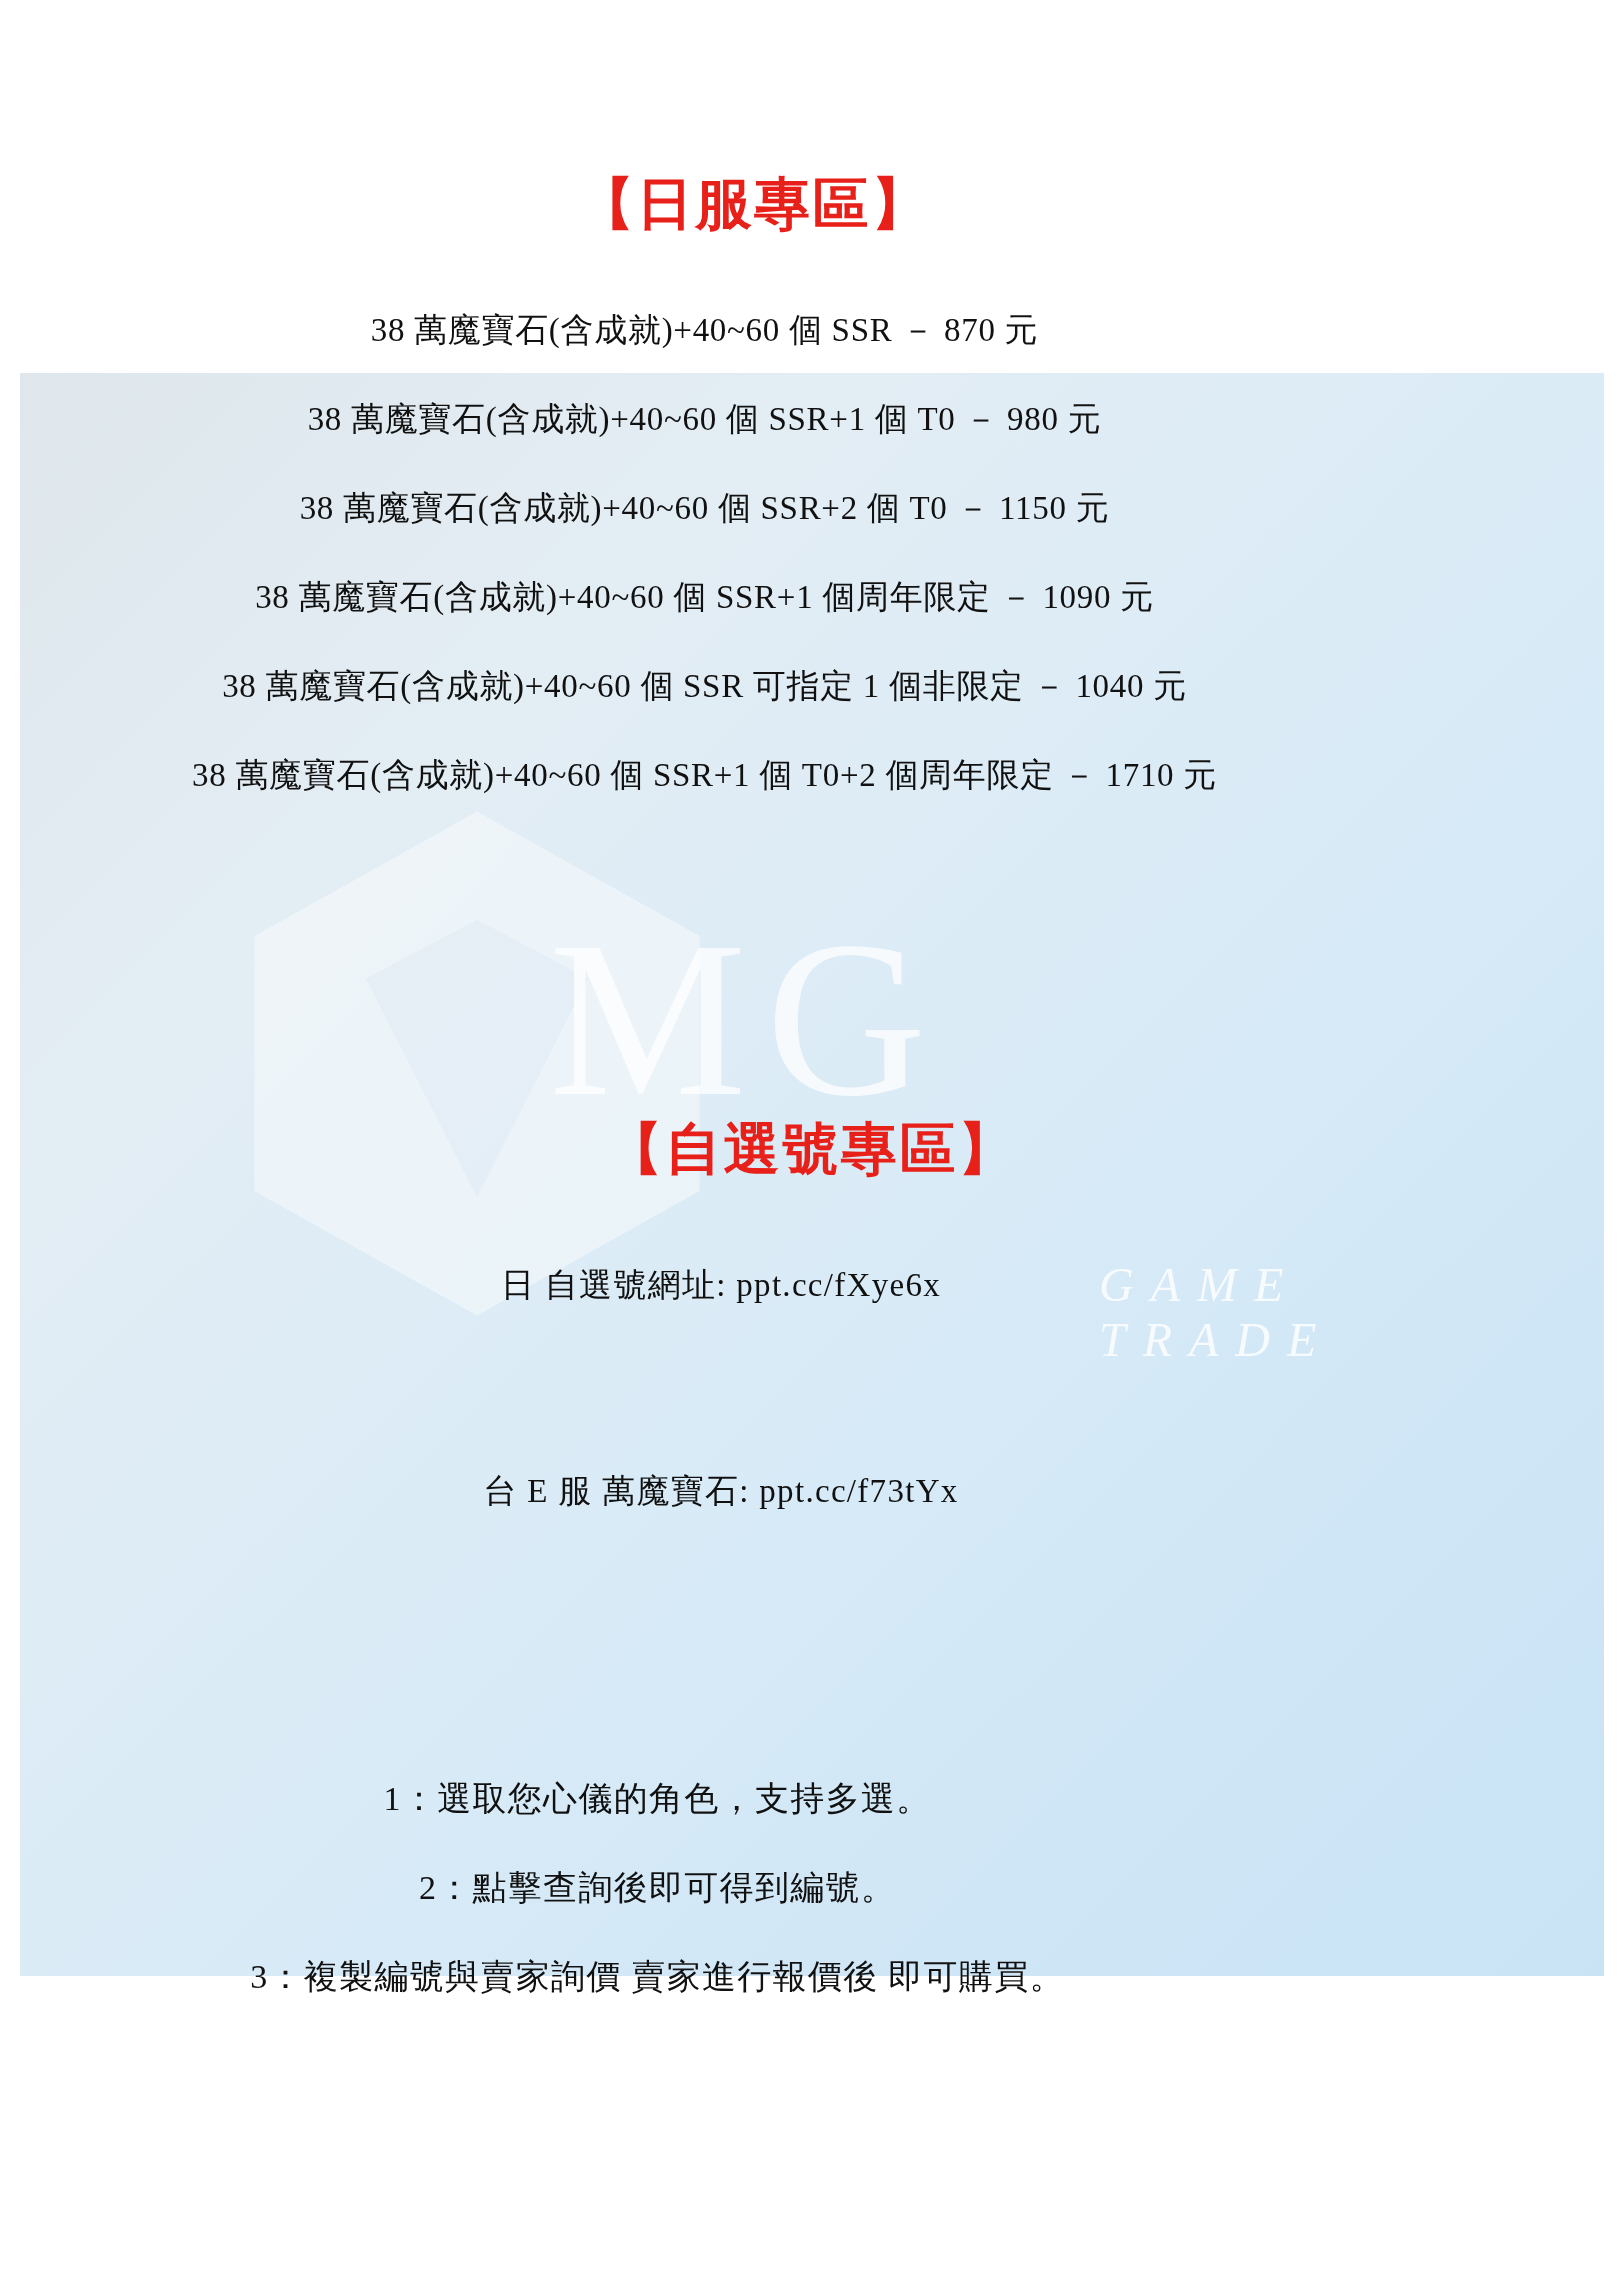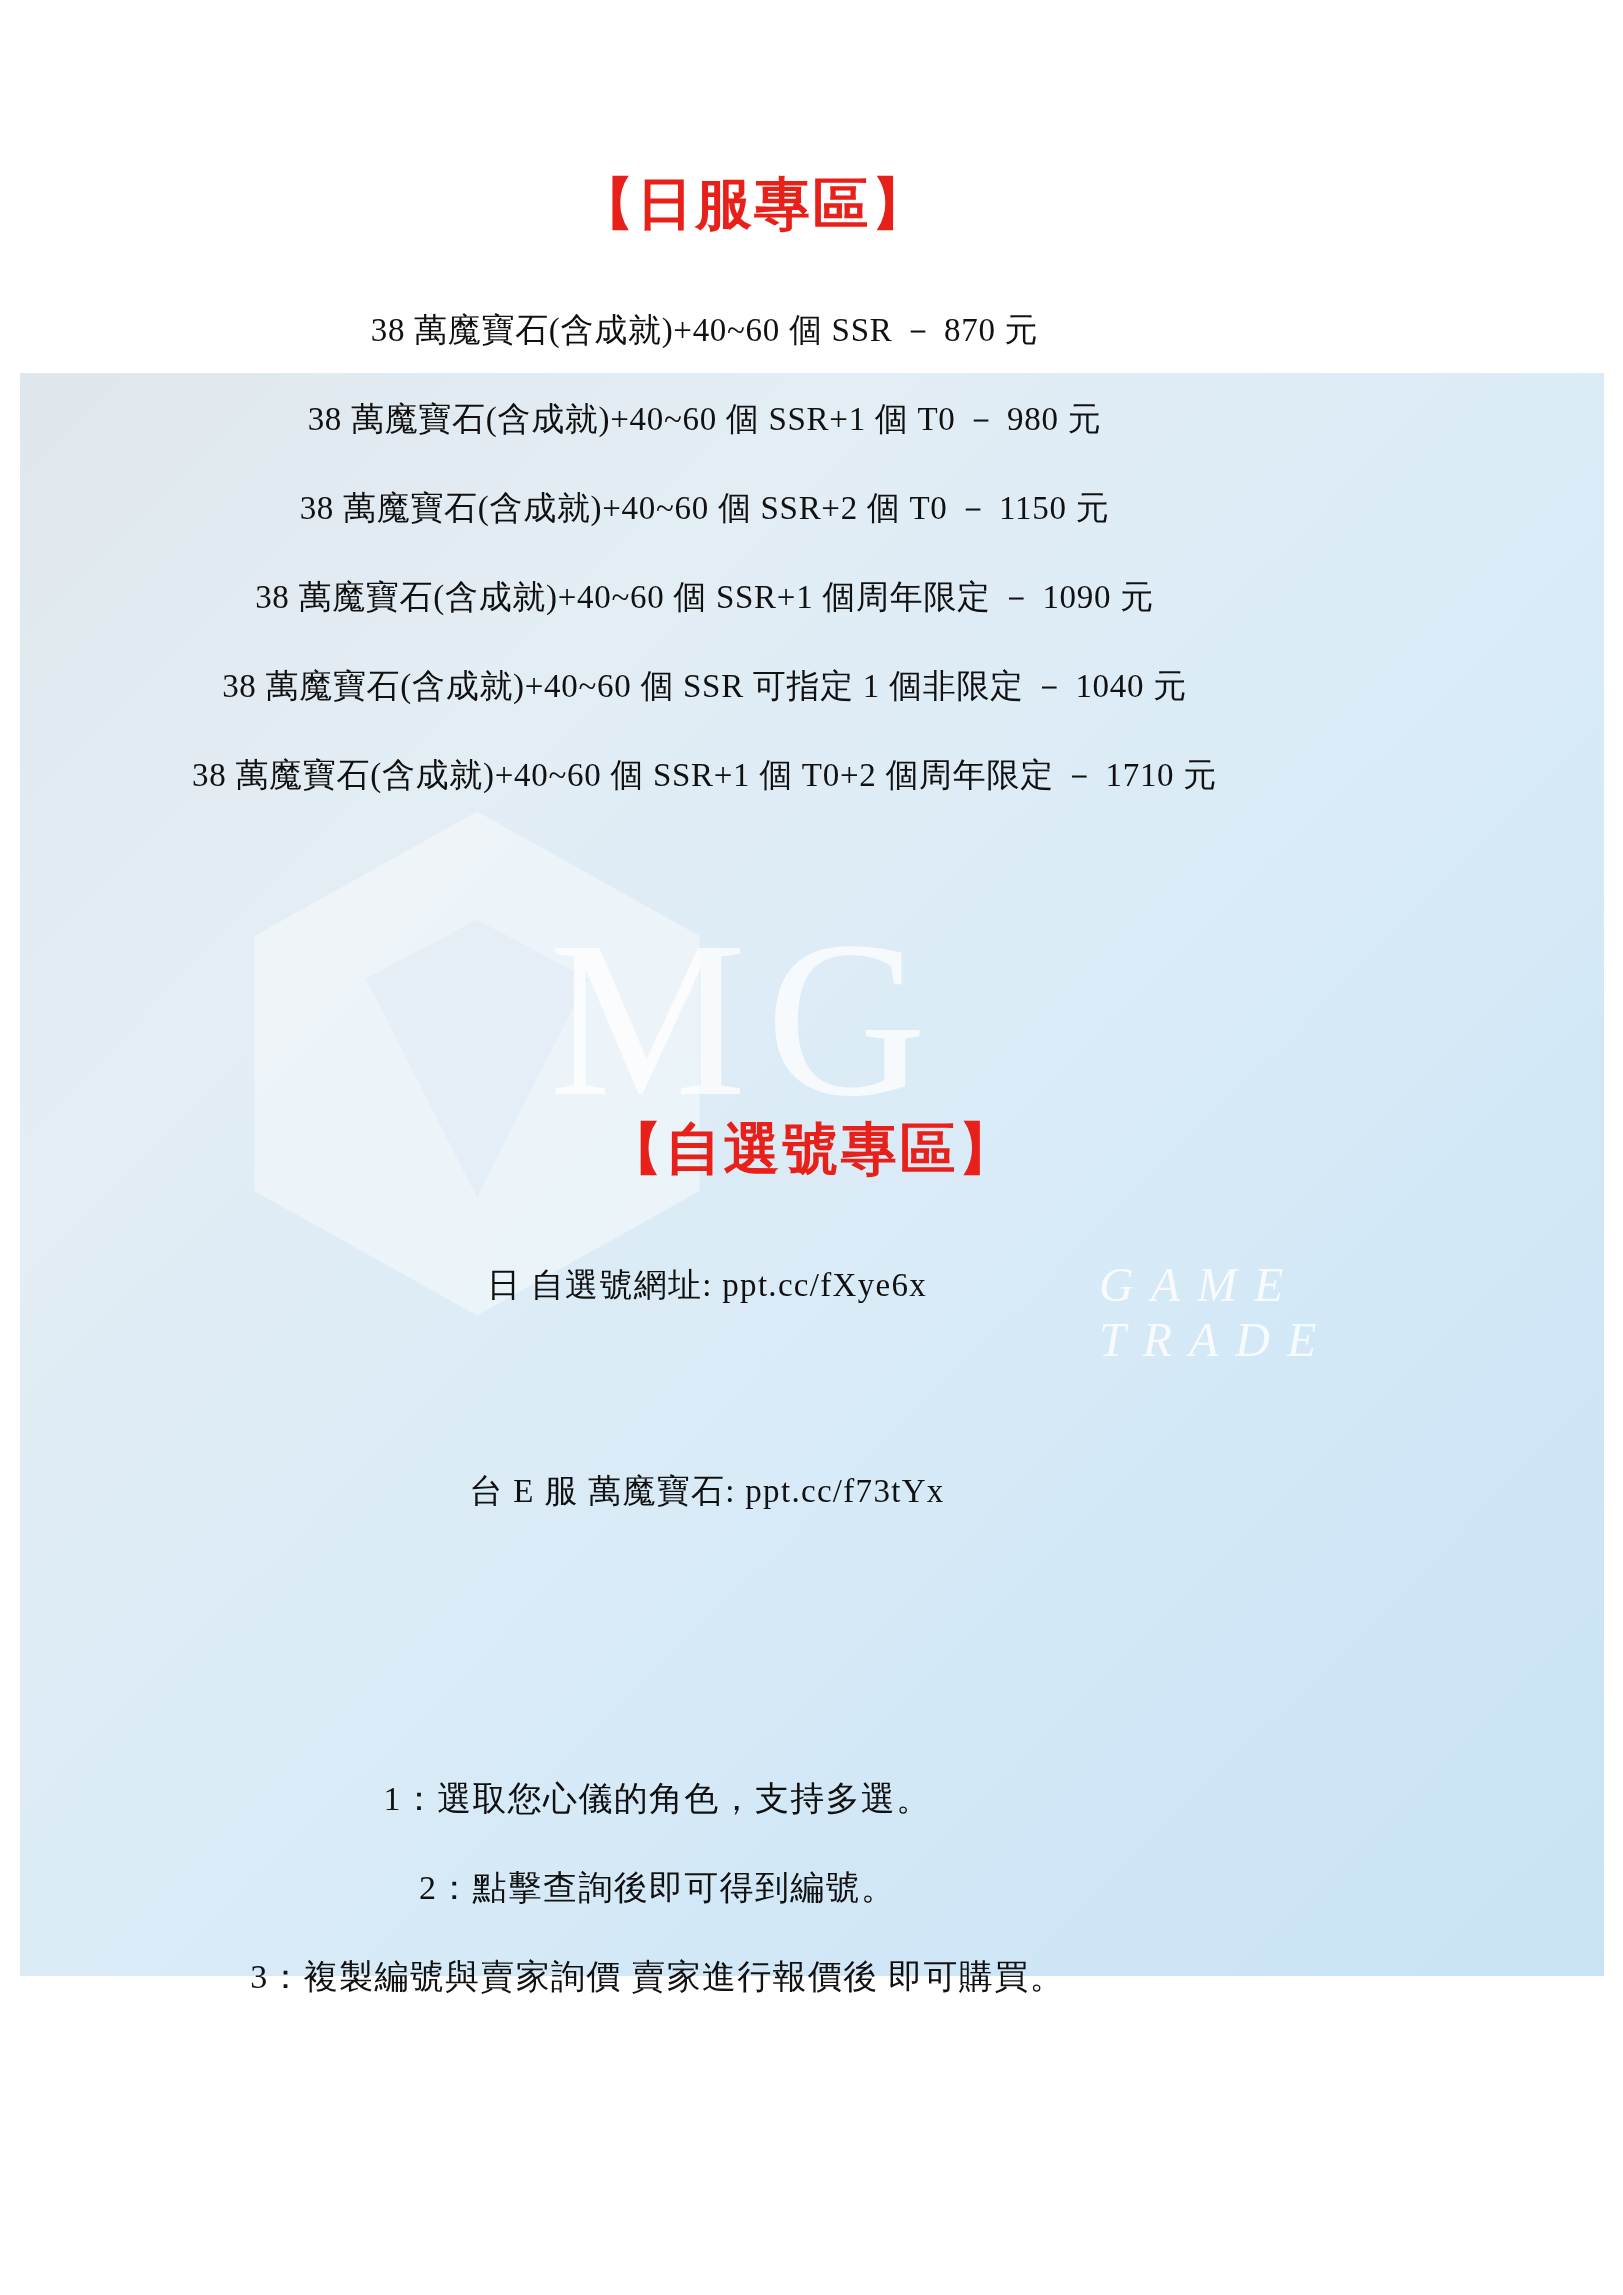--- a/index.html
+++ b/index.html
@@ -101,20 +101,21 @@
   }
 
   .url-line {
     position: absolute;
     width: 1414px;
     text-align: center;
     font-family: "Liberation Serif", serif;
     font-size: 33px;
     color: #111111;
     letter-spacing: 1.3px;
+    margin-left: 14px;
   }
   #url-jp { top: 1263px; }
   #url-tw { top: 1469px; }
 
   .steps {
     position: absolute;
     left: 0;
     top: 1728px;
     width: 1315px;
     margin-top: 48px;

